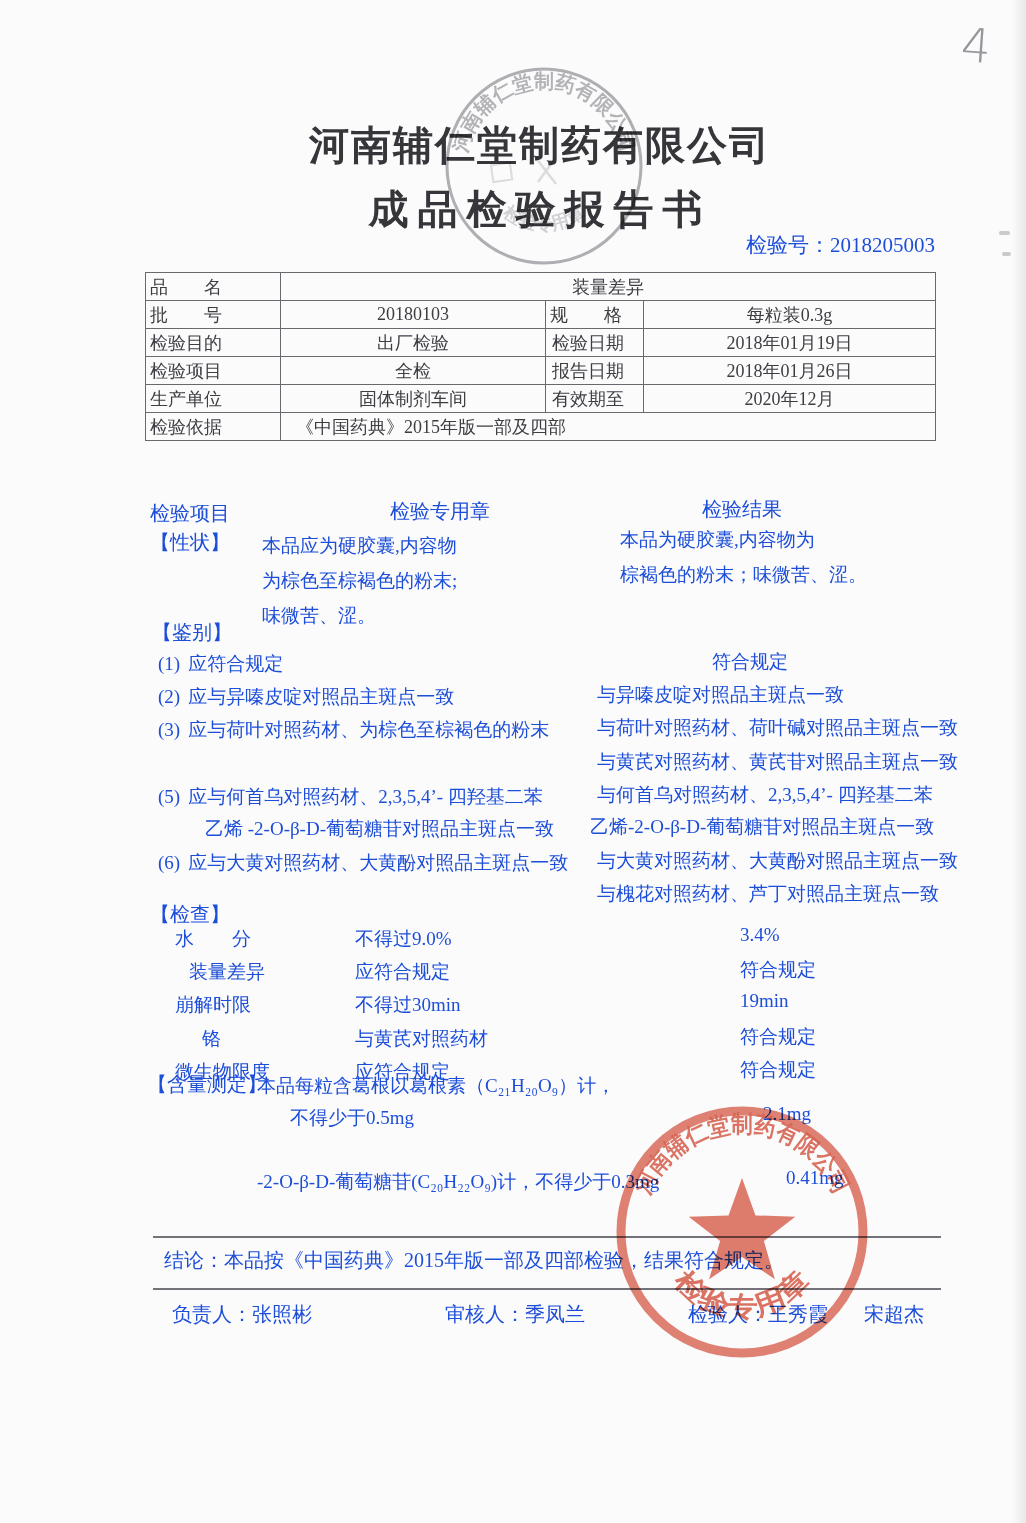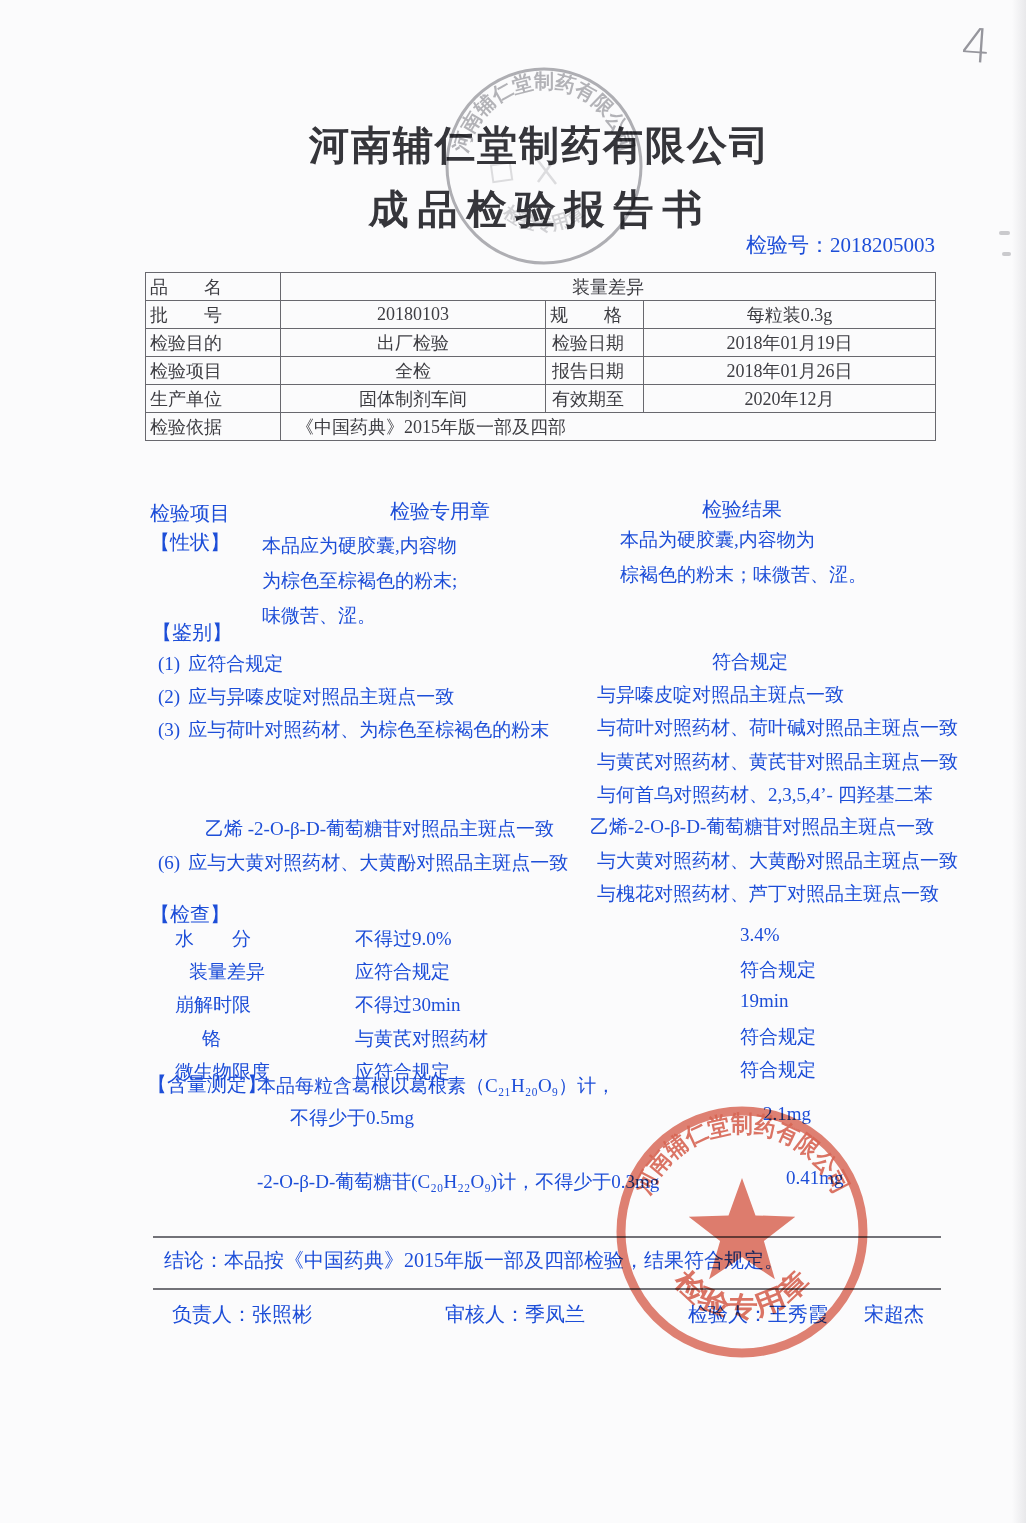--- a/index.html
+++ b/index.html
@@ -129,20 +129,21 @@
   <div class="t fs19" style="left:712px;top:649px">符合规定</div>
 
   <div class="t fs19" style="left:158px;top:684px"><span class="num">(2)</span><span>应与异嗪皮啶对照品主斑点一致</span></div>
   <div class="t fs19" style="left:597px;top:682px">与异嗪皮啶对照品主斑点一致</div>
 
   <div class="t fs19" style="left:158px;top:717px"><span class="num">(3)</span><span>应与荷叶对照药材、为棕色至棕褐色的粉末</span></div>
   <div class="t fs19" style="left:597px;top:715px">与荷叶对照药材、荷叶碱对照品主斑点一致</div>
 
   <div class="t fs19" style="left:597px;top:749px">与黄芪对照药材、黄芪苷对照品主斑点一致</div>
 
+  <div class="t fs19" style="left:158px;top:784px"><span class="num">(5)</span><span>应与何首乌对照药材、2,3,5,4’- 四羟基二苯</span></div>
   <div class="t fs19" style="left:205px;top:816px">乙烯 -2-O-β-D-葡萄糖苷对照品主斑点一致</div>
   <div class="t fs19" style="left:597px;top:782px">与何首乌对照药材、2,3,5,4’- 四羟基二苯</div>
   <div class="t fs19" style="left:590px;top:814px">乙烯-2-O-β-D-葡萄糖苷对照品主斑点一致</div>
 
   <div class="t fs19" style="left:158px;top:850px"><span class="num">(6)</span><span>应与大黄对照药材、大黄酚对照品主斑点一致</span></div>
   <div class="t fs19" style="left:597px;top:848px">与大黄对照药材、大黄酚对照品主斑点一致</div>
 
   <div class="t fs19" style="left:597px;top:881px">与槐花对照药材、芦丁对照品主斑点一致</div>
 
   <div class="t fs20" style="left:150px;top:901px">【检查】</div>

